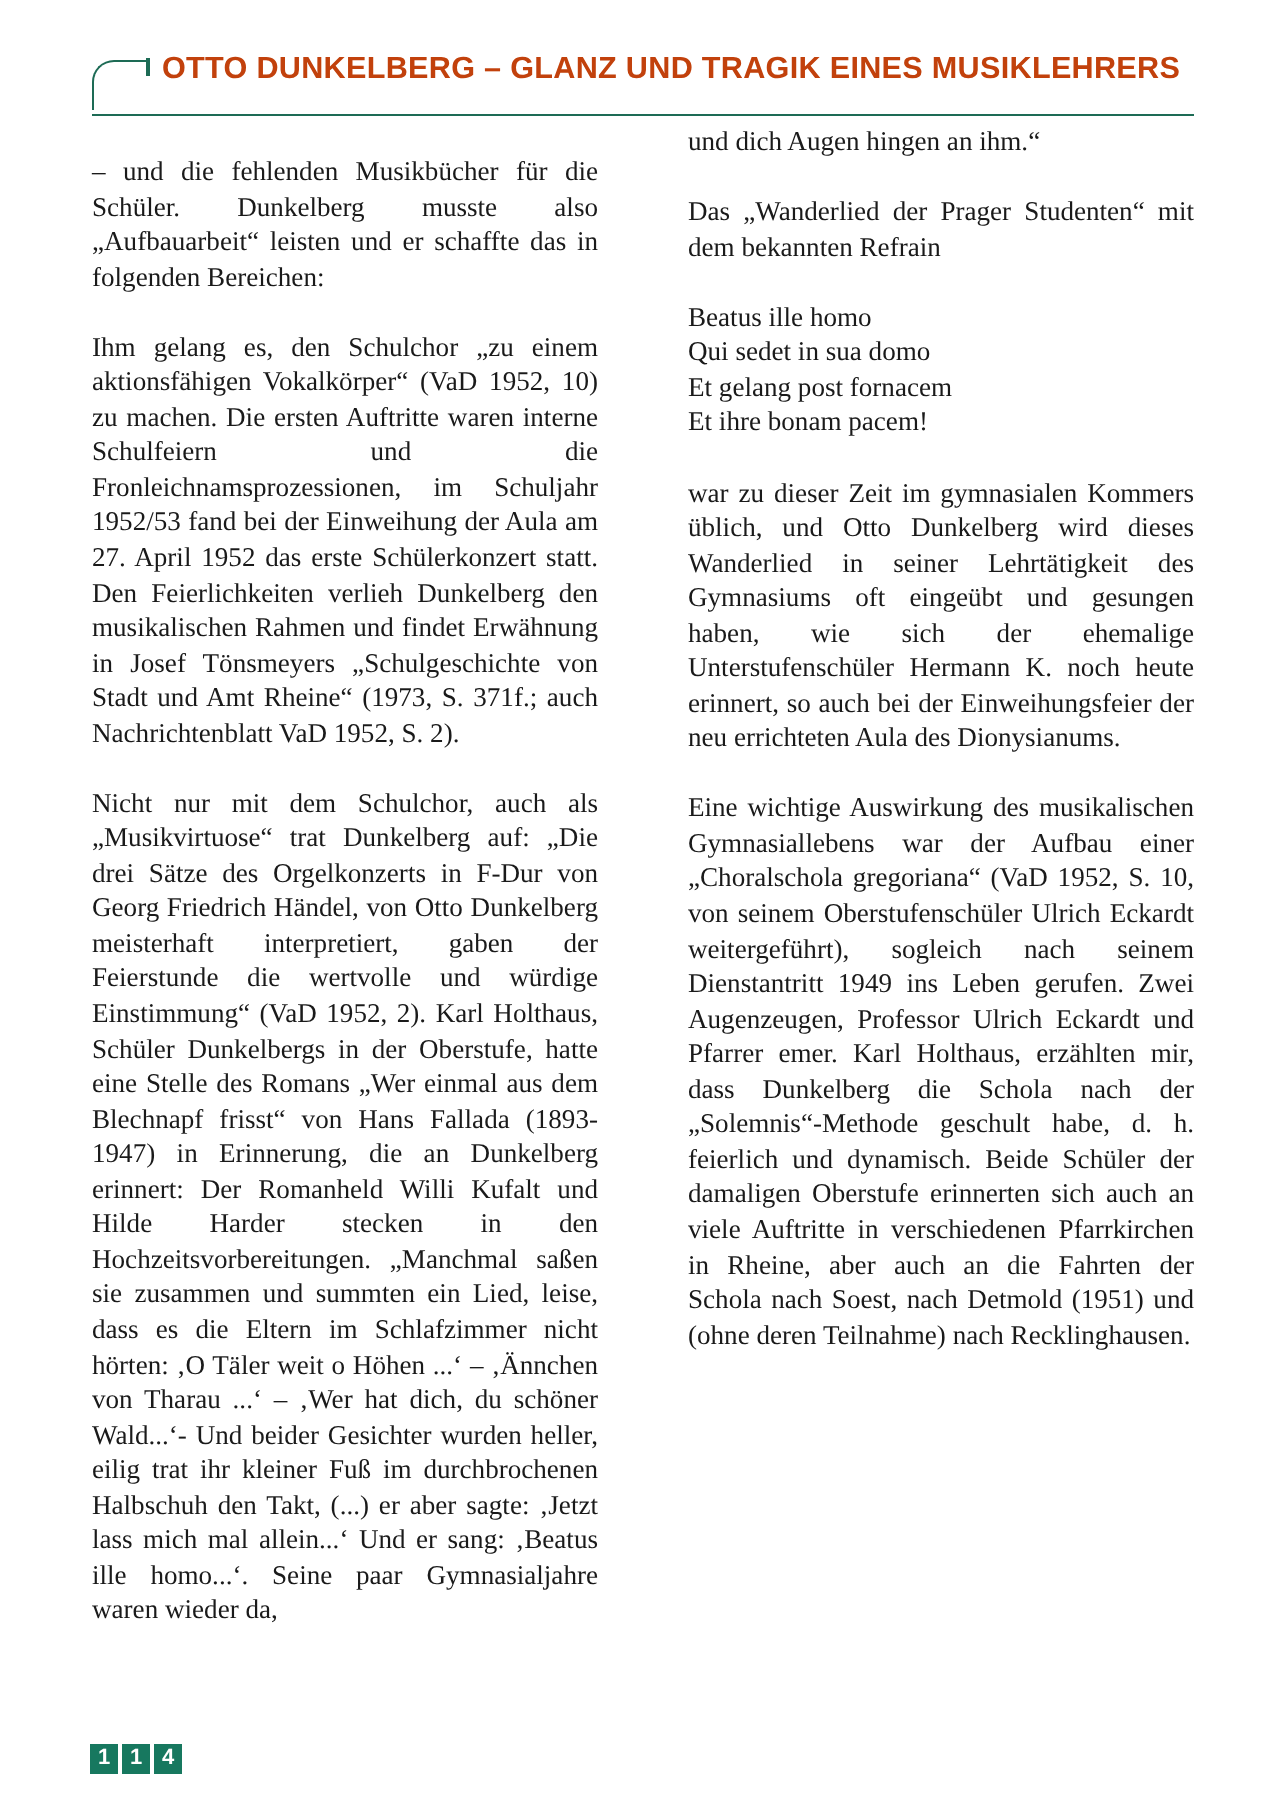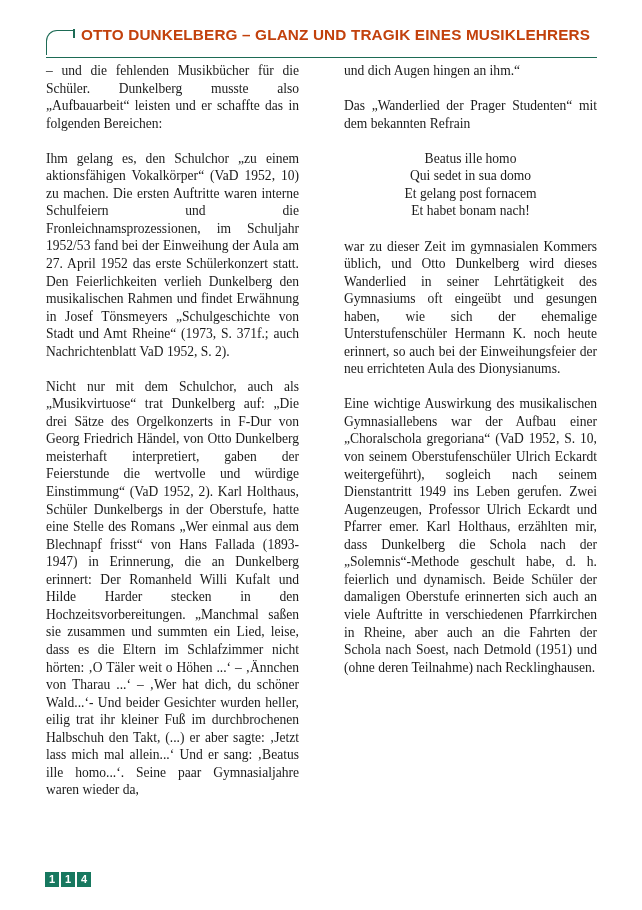--- a/index.html
+++ b/index.html
@@ -82,34 +82,33 @@
   .col {
     position: absolute;
     top: 0;
     width: 253px;
     font-size: 13.55px;
     line-height: 17.55px;
     text-align: justify;
     text-justify: inter-word;
     hyphens: manual;
   }
-  .col-left  { left: 0px; }
+  .col-left  { left: 0px; margin-top: 15px; }
   .col-right { left: 298px; }
 
   .col p {
     margin: 0 0 0 0;
     text-align: justify;
   }
   .col p.last-ragged { text-align-last: left; }
 
   .para-gap { height: 17.5px; }
 
   
   .verse {
-    text-align: center;
     font-size: 13.55px;
     line-height: 17.6px;
   }
   .verse div { white-space: nowrap; }
 
   
   .folio {
     position: absolute;
     left: 45px;
     top: 872px;
@@ -151,21 +150,21 @@
 
     <div class="col col-right">
       <p class="last-ragged">und dich Augen hingen an ihm.“</p>
       <div class="para-gap"></div>
       <p class="last-ragged">Das „Wanderlied der Prager Studenten“ mit dem bekannten Refrain</p>
       <div class="para-gap"></div>
       <div class="verse">
         <div>Beatus ille homo</div>
         <div>Qui sedet in sua domo</div>
         <div>Et gelang post fornacem</div>
-        <div>Et habet bonam nach!</div>
+        <div>Et ihre bonam pacem!</div>
       </div>
       <div class="para-gap"></div>
       <p class="last-ragged">war zu dieser Zeit im gymnasialen Kommers üblich, und Otto Dunkelberg wird dieses Wanderlied in seiner Lehrtätigkeit des Gymnasiums oft eingeübt und gesungen haben, wie sich der ehemalige Unterstufenschüler Hermann K. noch heute erinnert, so auch bei der Einweihungsfeier der neu errichteten Aula des Dionysianums.</p>
       <div class="para-gap"></div>
       <p class="last-ragged">Eine wichtige Auswirkung des musikalischen Gymnasiallebens war der Aufbau einer „Choralschola gregoriana“ (VaD 1952, S. 10, von seinem Oberstufenschüler Ulrich Eckardt weitergeführt), sogleich nach seinem Dienstantritt 1949 ins Leben gerufen. Zwei Augenzeugen, Professor Ulrich Eckardt und Pfarrer emer. Karl Holthaus, erzählten mir, dass Dunkelberg die Schola nach der „Solemnis“-Methode geschult habe, d. h. feierlich und dynamisch. Beide Schüler der damaligen Oberstufe erinnerten sich auch an viele Auftritte in verschiedenen Pfarrkirchen in Rheine, aber auch an die Fahrten der Schola nach Soest, nach Detmold (1951) und (ohne deren Teilnahme) nach Recklinghausen.</p>
       <div class="para-gap"></div>
     </div>
 
   </div>
 

